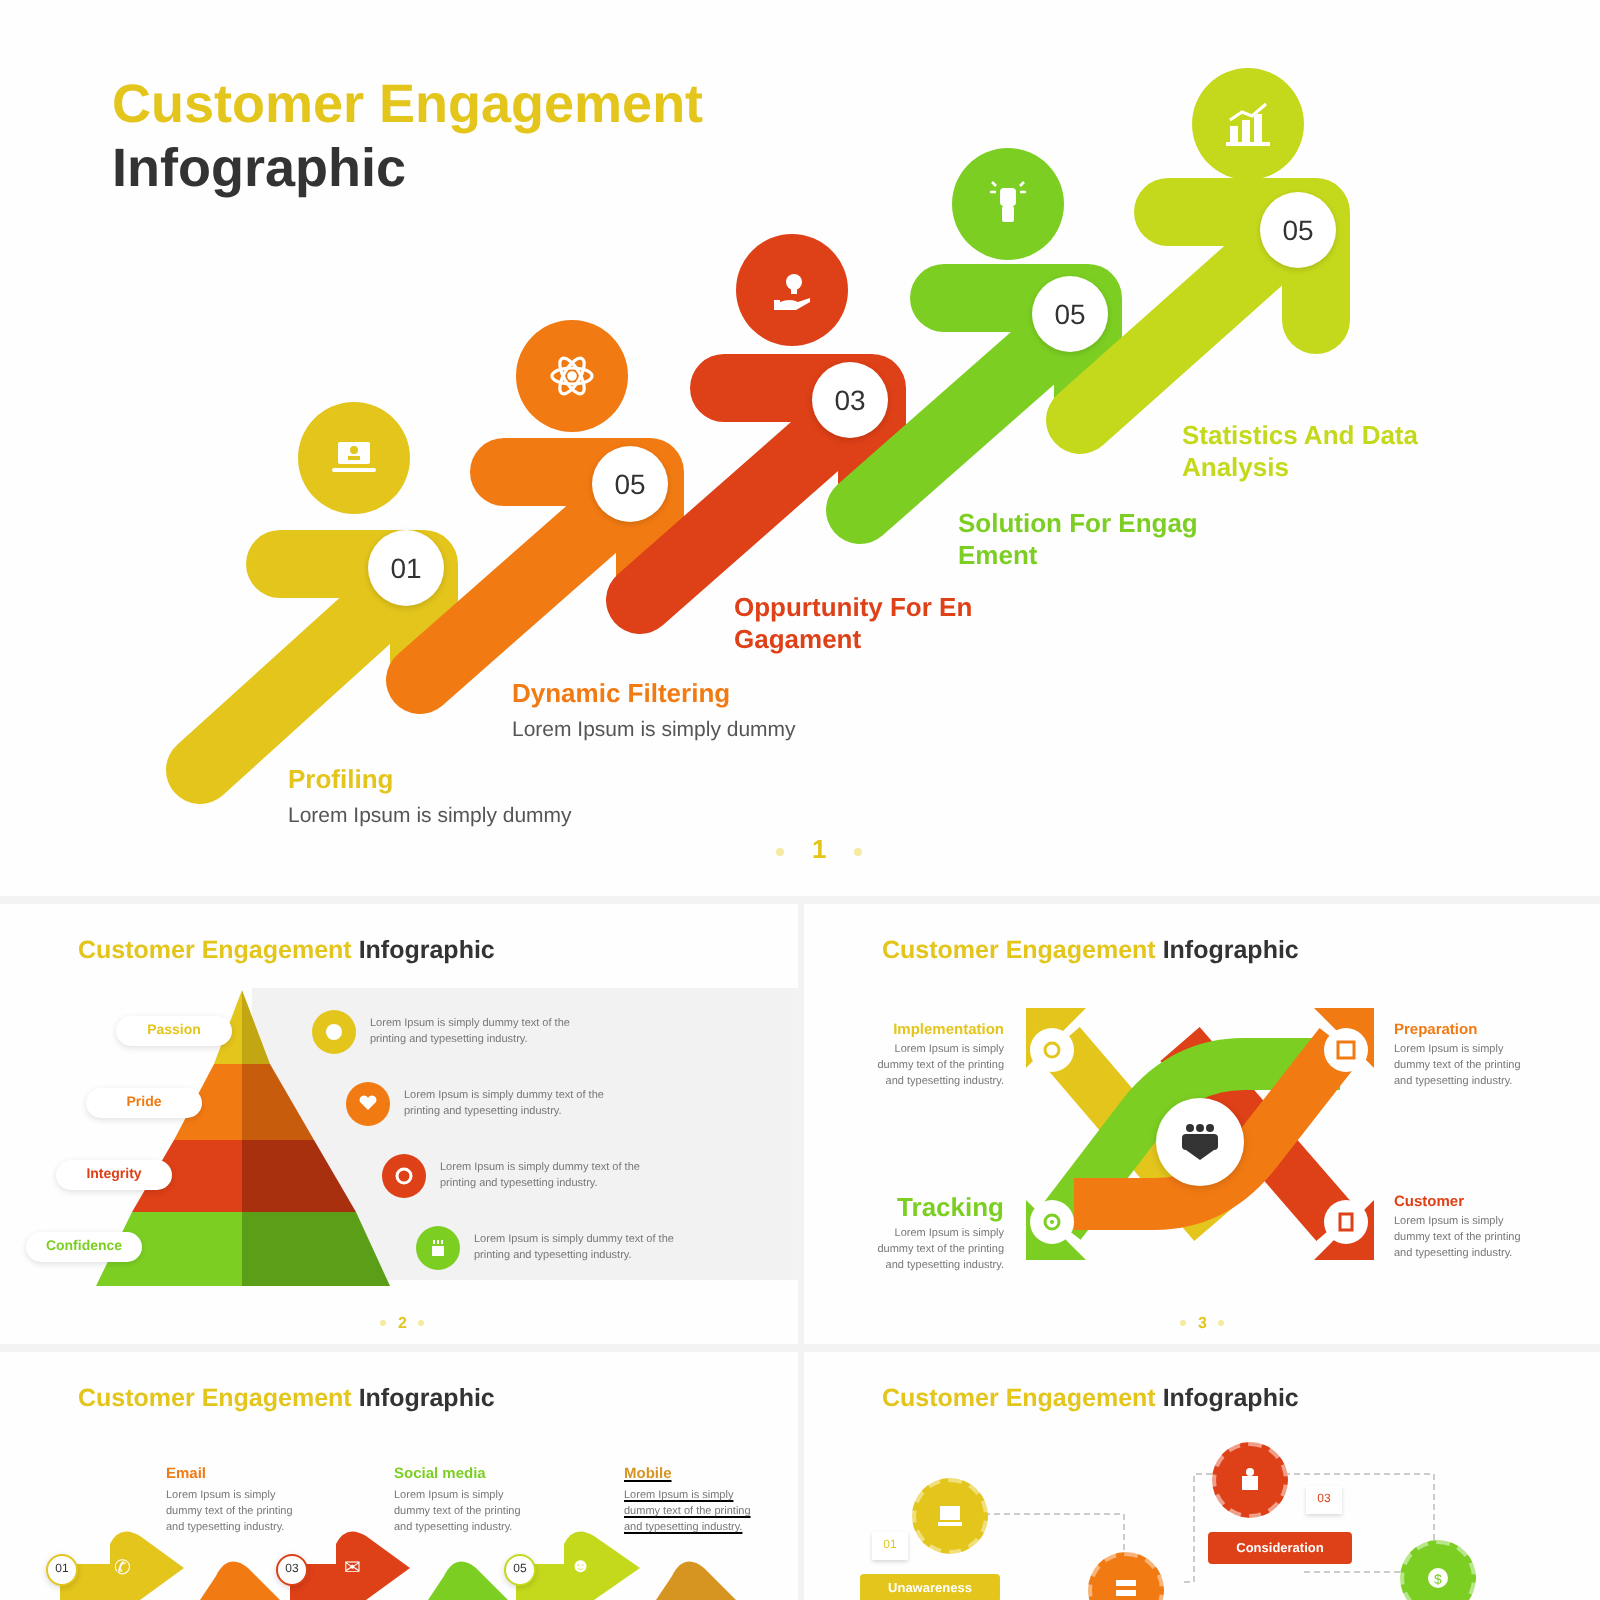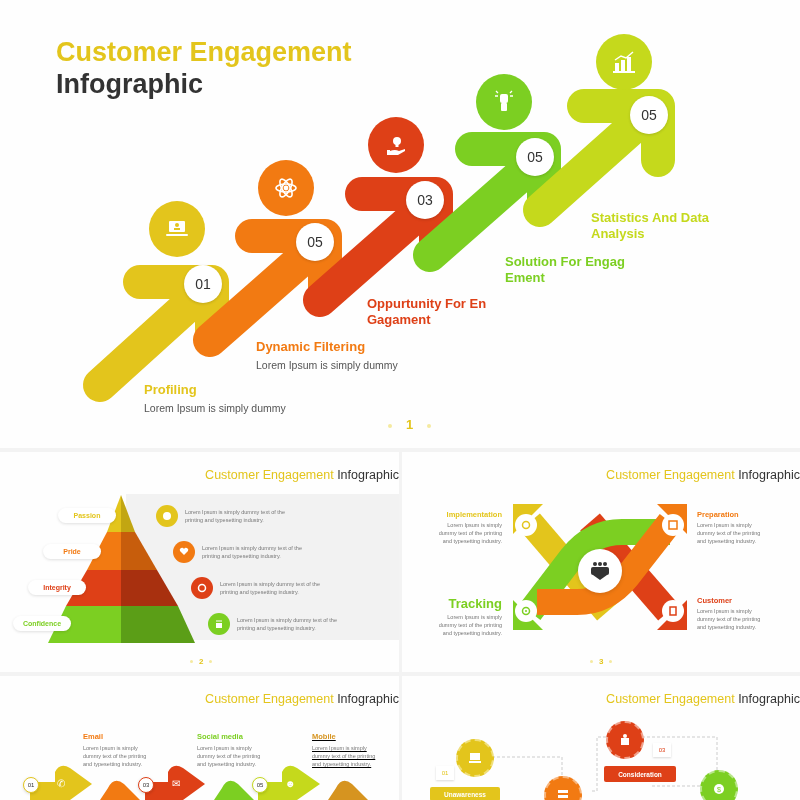--- a/index.html
+++ b/index.html
@@ -8,21 +8,21 @@
   #s1 { left: 0; top: 0; width: 800px; height: 448px; }
   #s2 { left: 0; top: 452px; width: 399px; height: 220px; }
   #s3 { left: 402px; top: 452px; width: 398px; height: 220px; }
   #s4 { left: 0; top: 676px; width: 399px; height: 124px; }
   #s5 { left: 402px; top: 676px; width: 398px; height: 124px; }
 
   .big-title { position: absolute; left: 56px; top: 36px; font-weight: bold; font-size: 27px; line-height: 32px; }
   .big-title .t1 { color: #e3c51c; display: block; }
   .big-title .t2 { color: #333333; display: block; }
 
-  .small-title { position: absolute; left: 0; right: 0; top: 16px; text-align: right; font-weight: normal; font-size: 12.5px; margin-left: 39px; }
+  .small-title { position: absolute; left: 0; right: 0; top: 16px; text-align: left; font-weight: bold; font-size: 12.5px; margin-left: 39px; }
   .small-title .y { color: #e3c51c; }
   .small-title .d { color: #333; }
 
   .pager { position: absolute; font-size: 13px; color: #e3c51c; font-weight: bold; }
   .pager .dot { display: inline-block; width: 4px; height: 4px; border-radius: 50%; background: #f5eaa0; vertical-align: middle; margin: 0 14px; }
   .pager.sm { font-size: 8px; }
   .pager.sm .dot { width: 3px; height: 3px; margin: 0 6px; }
 
   .num-badge { position: absolute; width: 38px; height: 38px; border-radius: 50%; background: #fff; color: #333; font-size: 14px; display: flex; align-items: center; justify-content: center; box-shadow: 0 1px 3px rgba(0,0,0,.15); }
   .icon-circle { position: absolute; border-radius: 50%; display: flex; align-items: center; justify-content: center; color: #fff; }
@@ -111,21 +111,21 @@
   <div class="step-label" style="left:144px;top:382px;color:#e3c51c;">Profiling</div>
   <div class="step-desc" style="left:144px;top:402px;">Lorem Ipsum is simply dummy</div>
 
   <div class="step-label" style="left:256px;top:339px;color:#f27a12;">Dynamic Filtering</div>
   <div class="step-desc" style="left:256px;top:359px;">Lorem Ipsum is simply dummy</div>
 
   <div class="step-label" style="left:367px;top:296px;color:#de4017;">
     <div>Oppurtunity For En</div>
     <div>Gagament</div>
   </div>
-  <div class="step-label" style="left:505px;top:254px;color:#7ccf22;">
+  <div class="step-label" style="left:479px;top:254px;color:#7ccf22;">
     <div>Solution For Engag</div>
     <div>Ement</div>
   </div>
   <div class="step-label" style="left:591px;top:210px;color:#c5d91c;">
     <div>Statistics And Data</div>
     <div>Analysis</div>
   </div>
 
   <div class="pager" style="left:374px;top:417px;">
     <span class="dot"></span><span>1</span><span class="dot"></span>

